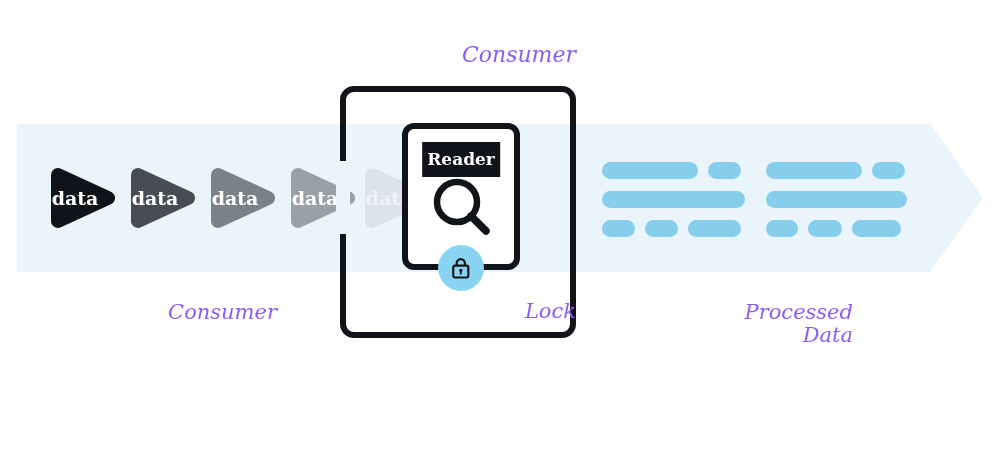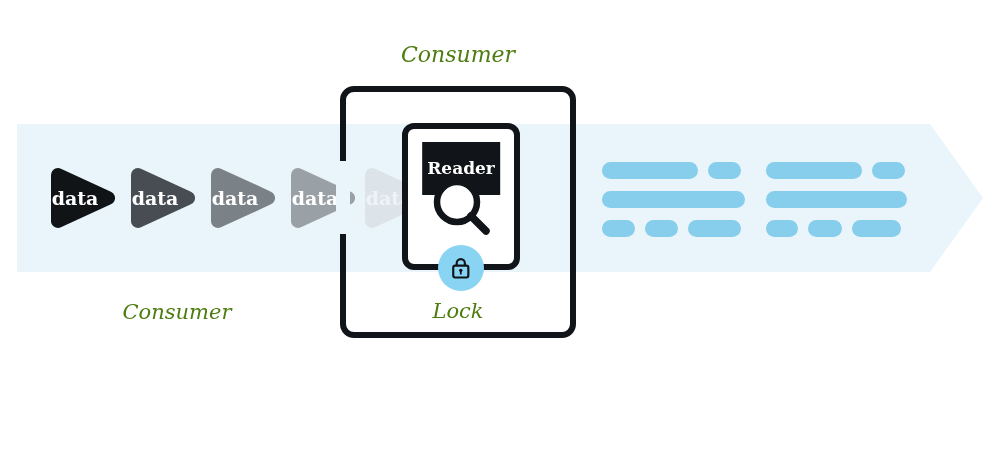--- a/index.html
+++ b/index.html
@@ -41,34 +41,34 @@
 
   
   .reader-card{
     position:absolute;left:402px;top:123px;width:118px;height:147px;
     background:#ffffff;border:6px solid #111418;border-radius:12px;
     box-sizing:border-box;z-index:5;
   }
   .reader-label{
     position:absolute;left:50%;top:13px;transform:translateX(-50%);
     background:#111418;color:#ffffff;font-weight:bold;font-size:17px;
-    line-height:21px;padding:16px 5px;white-space:nowrap;
+    line-height:21px;padding:7px 5px;white-space:nowrap;
   }
   .magnifier{position:absolute;left:23px;top:47px;}
 
   
   .lock-badge{
     position:absolute;left:438px;top:245px;width:46px;height:46px;border-radius:50%;
     display:flex;align-items:center;justify-content:center;z-index:6;
   }
 
   
   .caption{
-    position:absolute;font-style:italic;text-align:center;
-    font-size:21px;line-height:23px;z-index:7;color:#4d7c0f;
+    position:absolute;font-style:italic;text-align:right;
+    font-size:21px;line-height:23px;z-index:7;color:#8b5cf6;
   }
   .caption-consumer{left:340px;top:43px;width:236px;font-size:22px;}
   .caption-lock{left:340px;top:300px;width:236px;}
   .caption-stream{left:77px;top:301px;width:200px;}
   .caption-processed{left:653px;top:301px;width:200px;}
 </style>
 </head>
 <body>
 
 <div class="stage">
@@ -143,14 +143,18 @@
       <circle cx="12.8" cy="15.2" r="1.6" fill="#111418"></circle>
       <rect x="12" y="15.6" width="1.6" height="3.4" fill="#111418"></rect>
     </svg>
   </div>
 
   <div class="caption caption-consumer">Consumer</div>
   <div class="caption caption-lock">Lock</div>
   <div class="caption caption-stream">
     <span>Consumer</span><br>
   </div>
+  <div class="caption caption-processed">
+    <span>Processed</span><br>
+    <span>Data</span>
+  </div>
 
 </div>
 
 </body></html>

